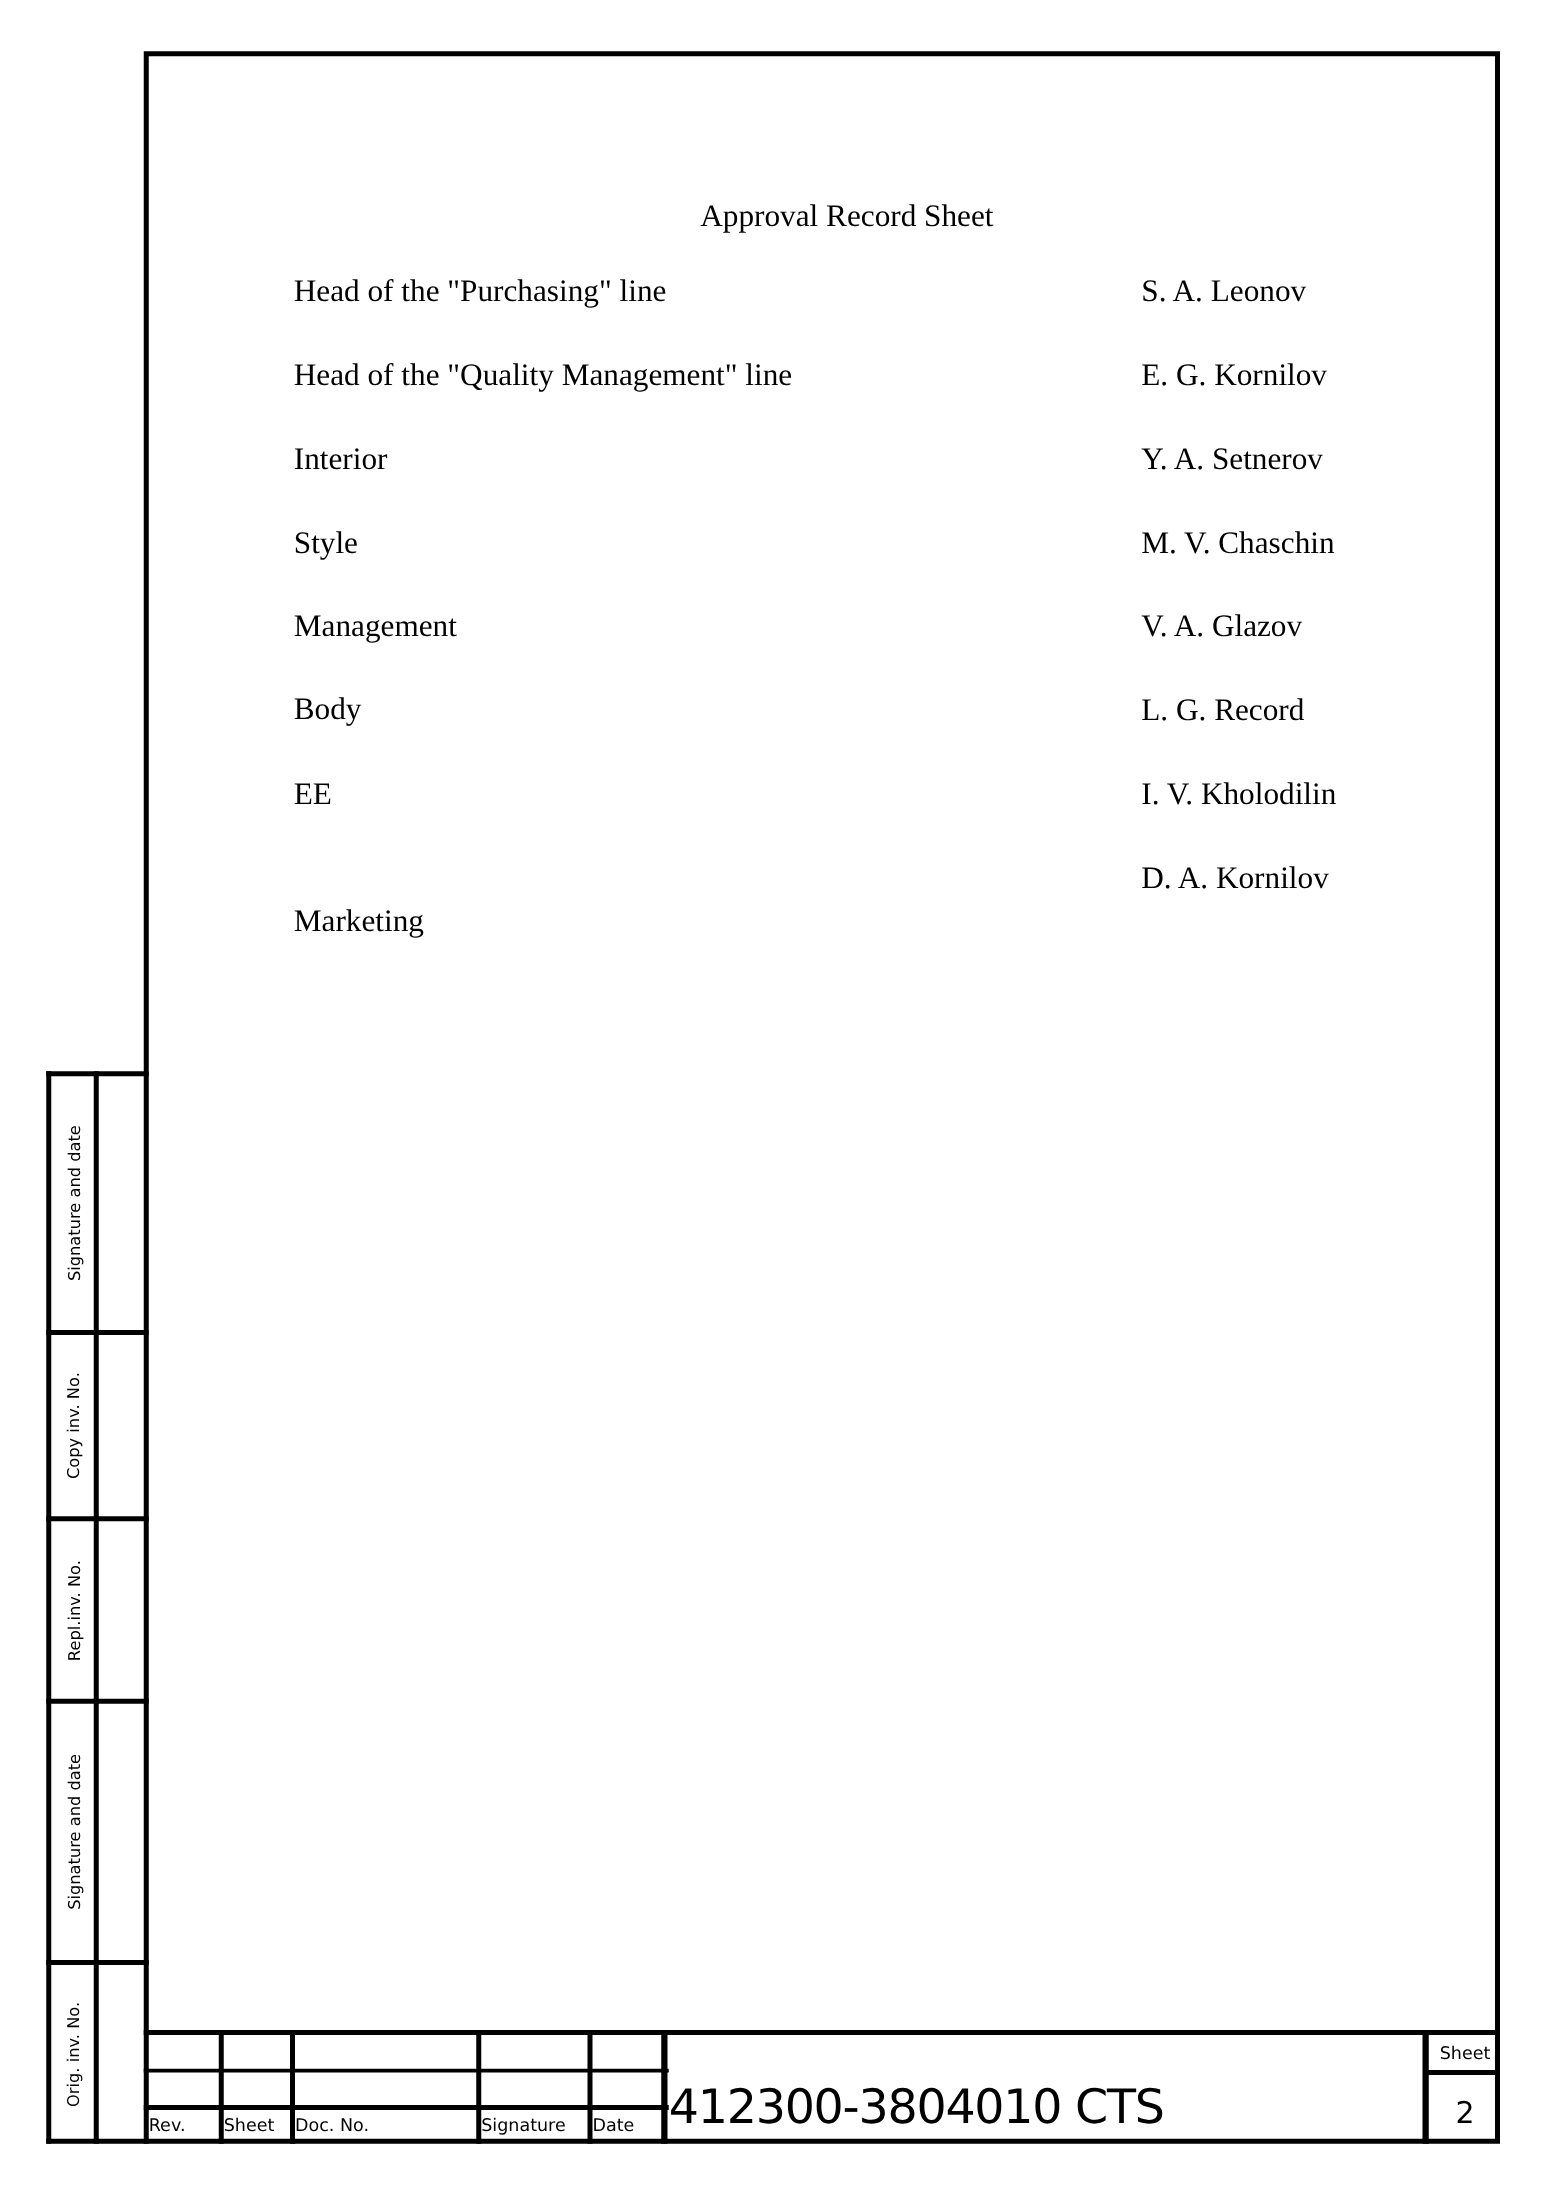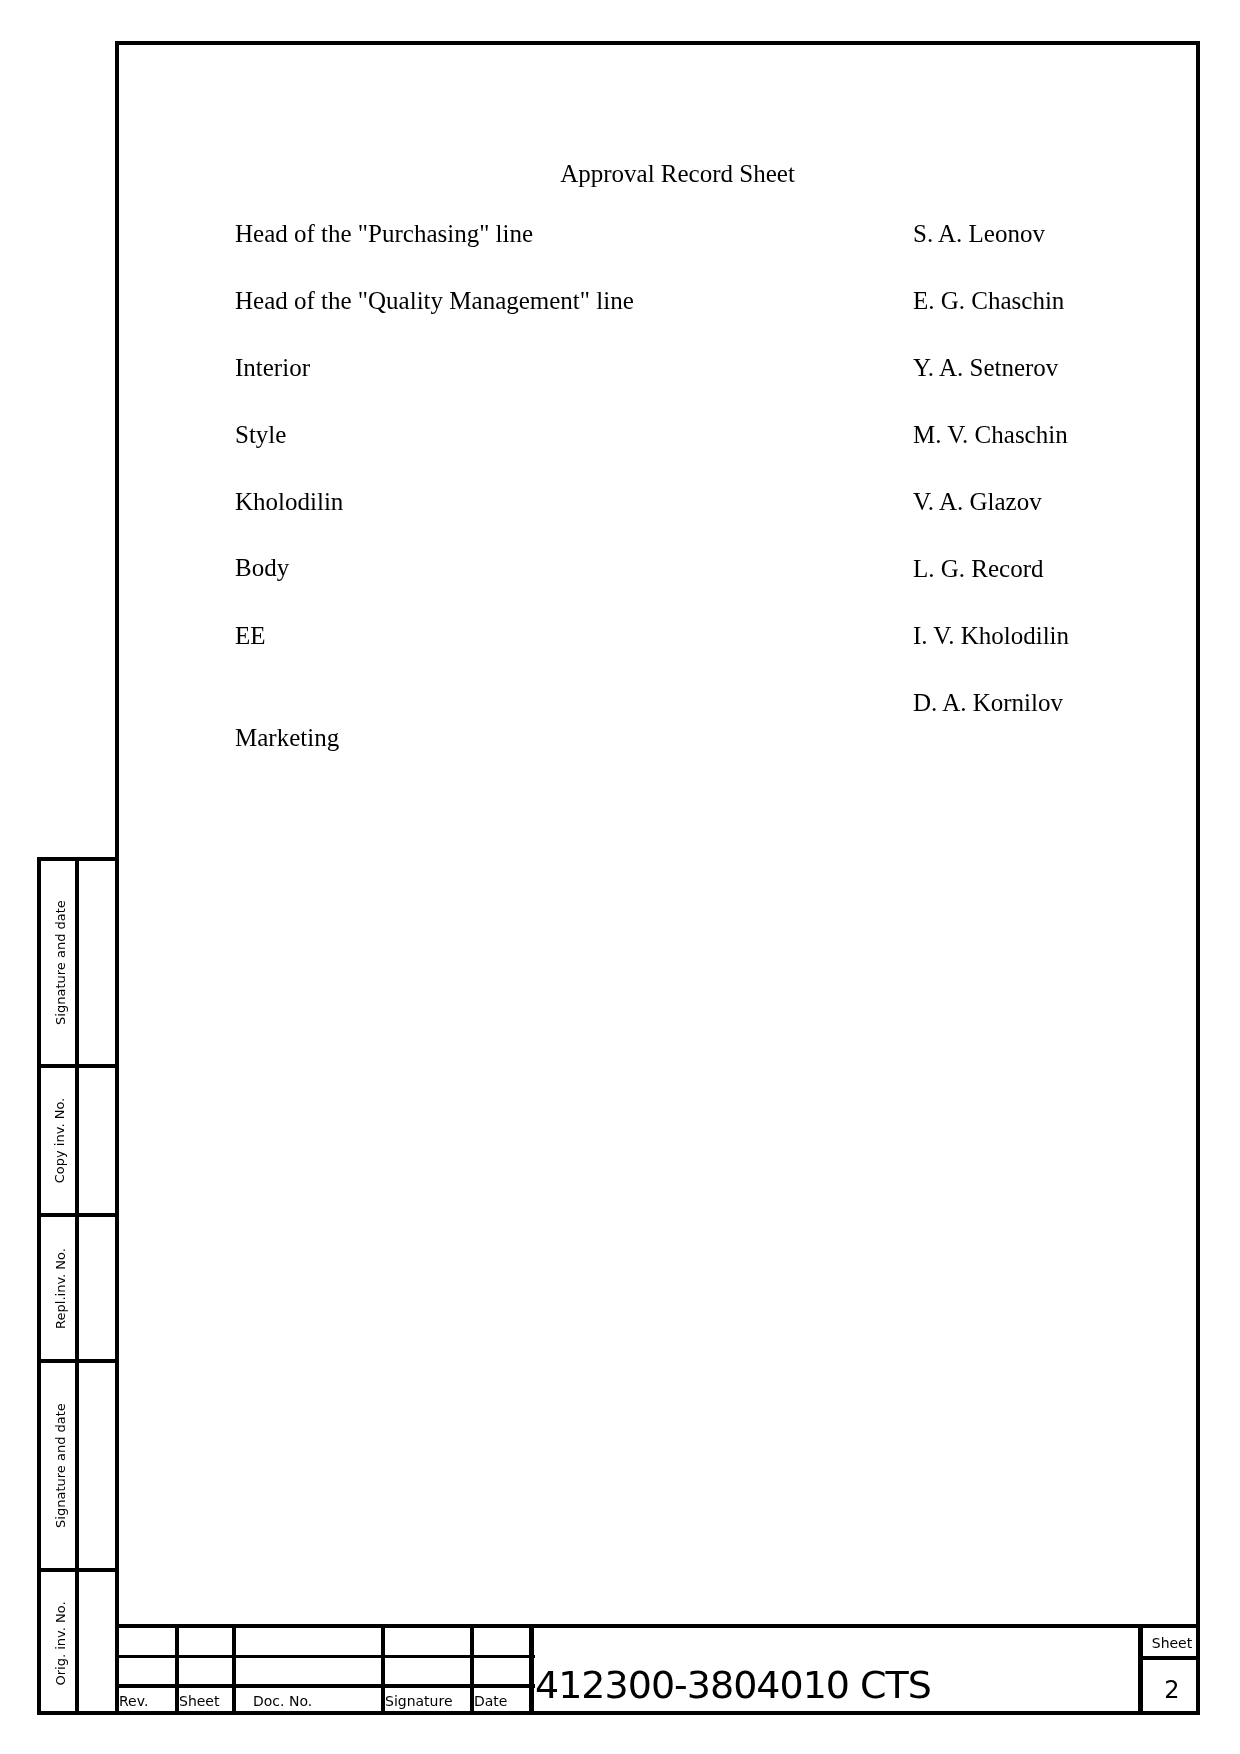--- a/index.html
+++ b/index.html
@@ -27,29 +27,29 @@
 
 <div class="frame"></div>
 
 <div class="title">Approval Record Sheet</div>
 
 <div>
   <div class="row role" style="top:220px">Head of the "Purchasing" line</div>
   <div class="row name" style="top:220px">S. A. Leonov</div>
 
   <div class="row role" style="top:287px">Head of the "Quality Management" line</div>
-  <div class="row name" style="top:287px">E. G. Chaschin</div>
+  <div class="row name" style="top:287px">E. G. Kornilov</div>
 
   <div class="row role" style="top:354px">Interior</div>
   <div class="row name" style="top:354px">Y. A. Setnerov</div>
 
   <div class="row role" style="top:421px">Style</div>
   <div class="row name" style="top:421px">M. V. Chaschin</div>
 
-  <div class="row role" style="top:488px">Kholodilin</div>
+  <div class="row role" style="top:488px">Management</div>
   <div class="row name" style="top:488px">V. A. Glazov</div>
 
   <div class="row role" style="top:554px">Body</div>
   <div class="row name" style="top:555px">L. G. Record</div>
 
   <div class="row role" style="top:622px">EE</div>
   <div class="row name" style="top:622px">I. V. Kholodilin</div>
 
   <div class="row role" style="top:724px">Marketing</div>
   <div class="row name" style="top:689px">D. A. Kornilov</div>
@@ -85,20 +85,20 @@
   <div class="line" style="left:175px; top:1624px; width:4px; height:91px;"></div>
   <div class="line" style="left:232px; top:1624px; width:4px; height:91px;"></div>
   <div class="line" style="left:381px; top:1624px; width:4px; height:91px;"></div>
   <div class="line" style="left:470px; top:1624px; width:4px; height:91px;"></div>
   <div class="line" style="left:529px; top:1624px; width:5px; height:91px;"></div>
   <div class="line" style="left:1138px; top:1624px; width:5px; height:91px;"></div>
   <div class="line" style="left:1140px; top:1656px; width:60px; height:4px;"></div>
 
   <div class="stamp-label" style="left:119px; width:56px;">Rev.</div>
   <div class="stamp-label" style="left:179px; width:53px;">Sheet</div>
-  <div class="stamp-label" style="left:236px; width:145px;margin-left:17px;">Doc. No.</div>
+  <div class="stamp-label" style="left:236px; width:145px;">Doc. No.</div>
   <div class="stamp-label" style="left:385px; width:80px;">Signature</div>
   <div class="stamp-label" style="left:474px; width:72px;">Date</div>
 
   <div class="docno">412300-3804010 CTS</div>
   <div class="sheet-label">Sheet</div>
   <div class="sheet-num">2</div>
 </div>
 
 </body></html>

